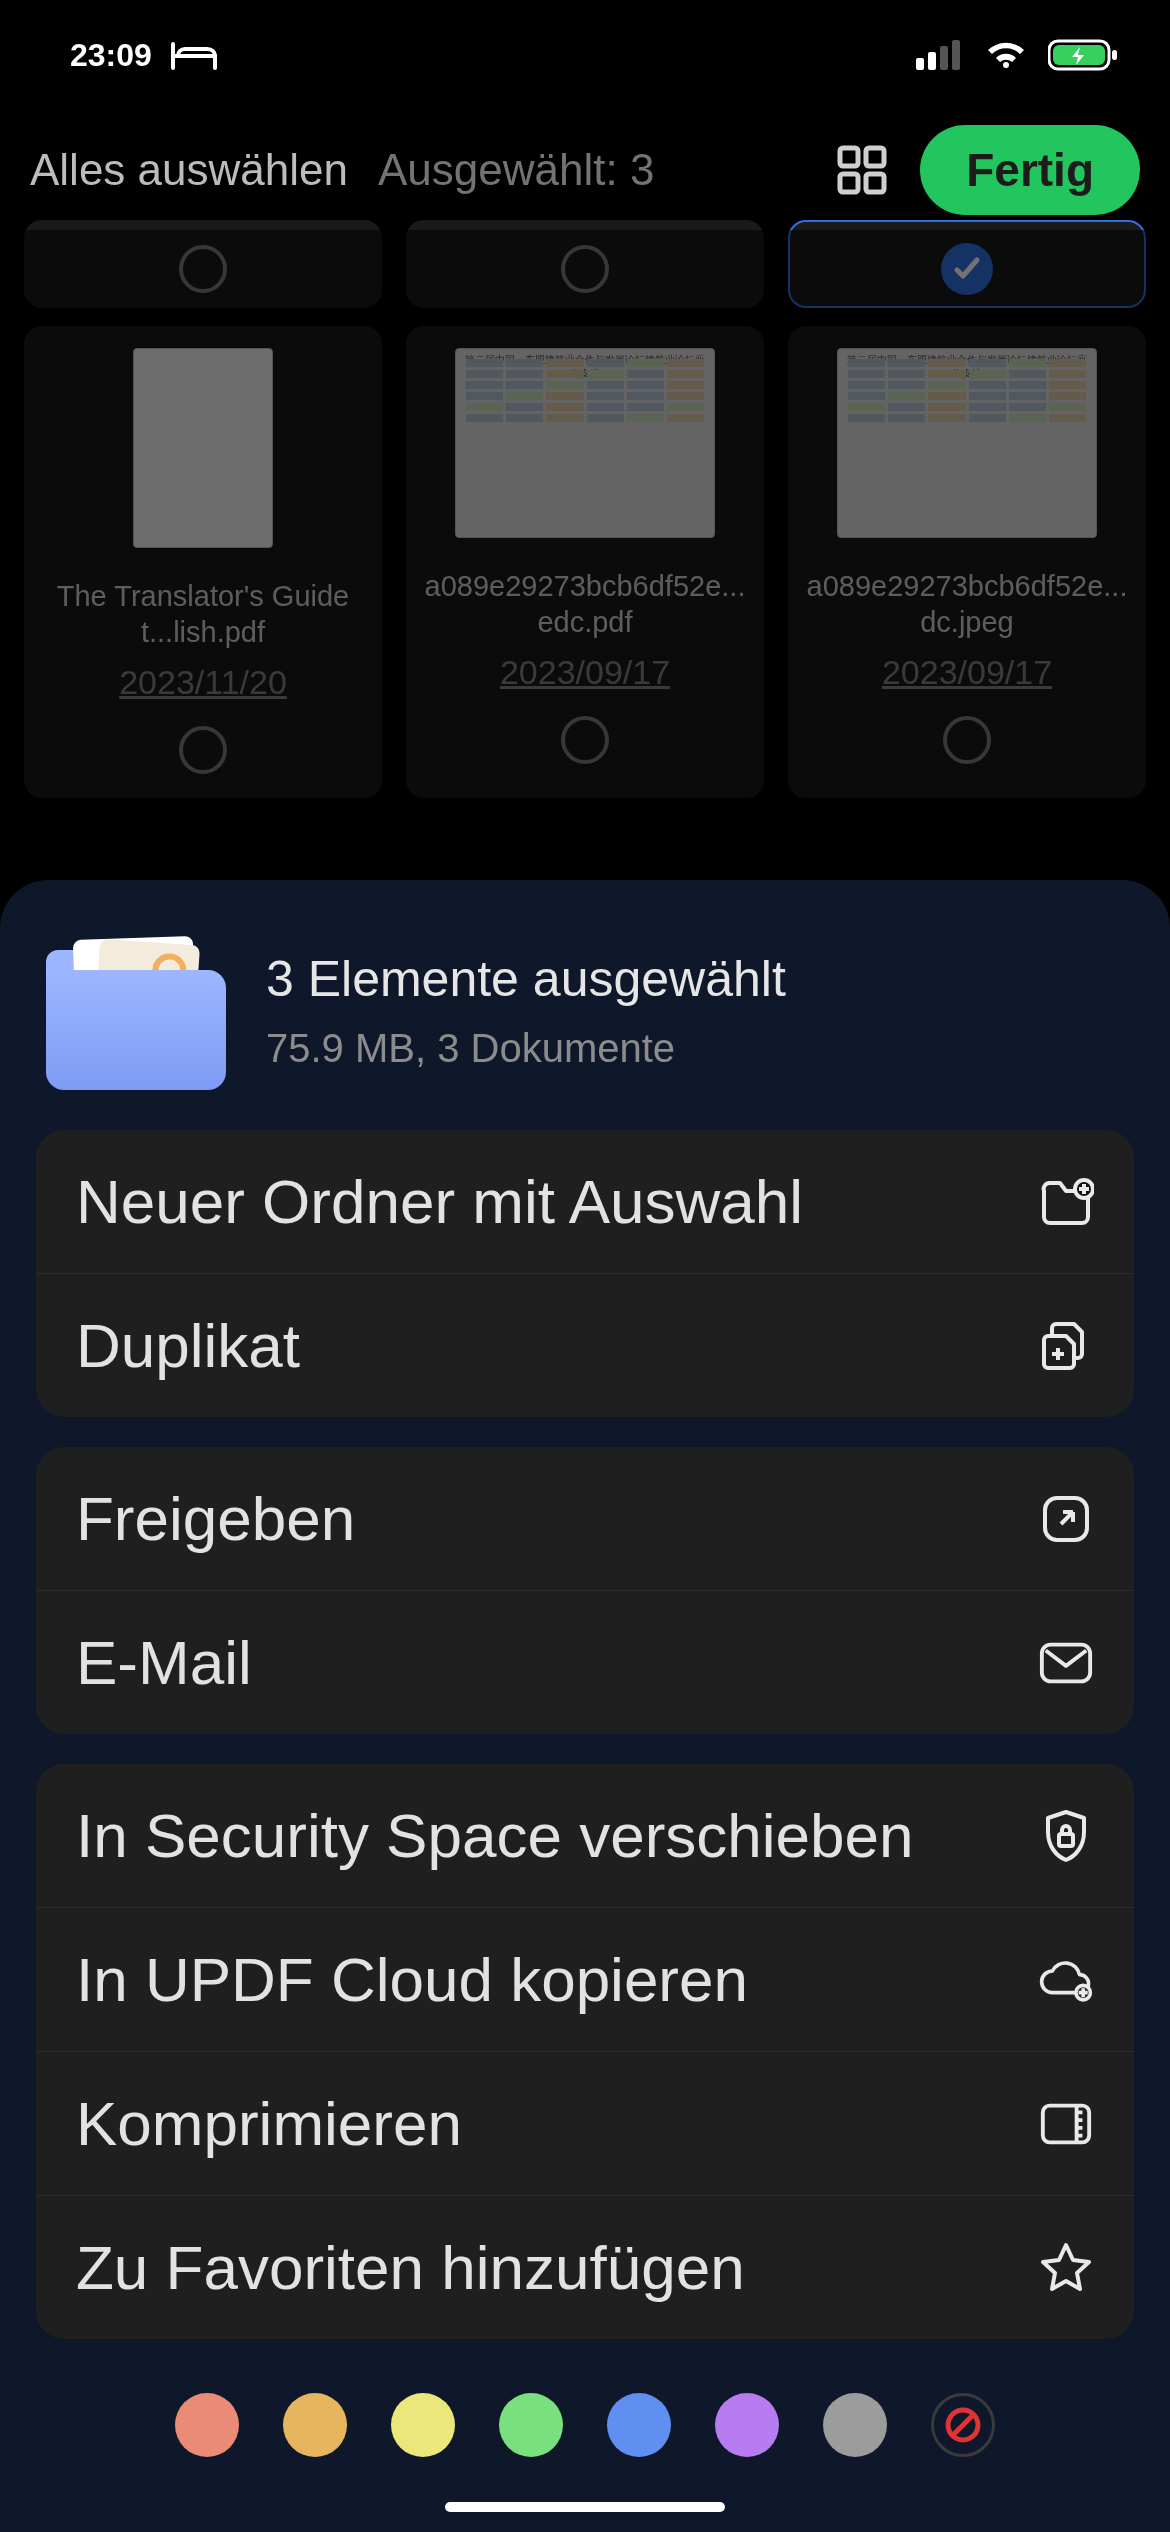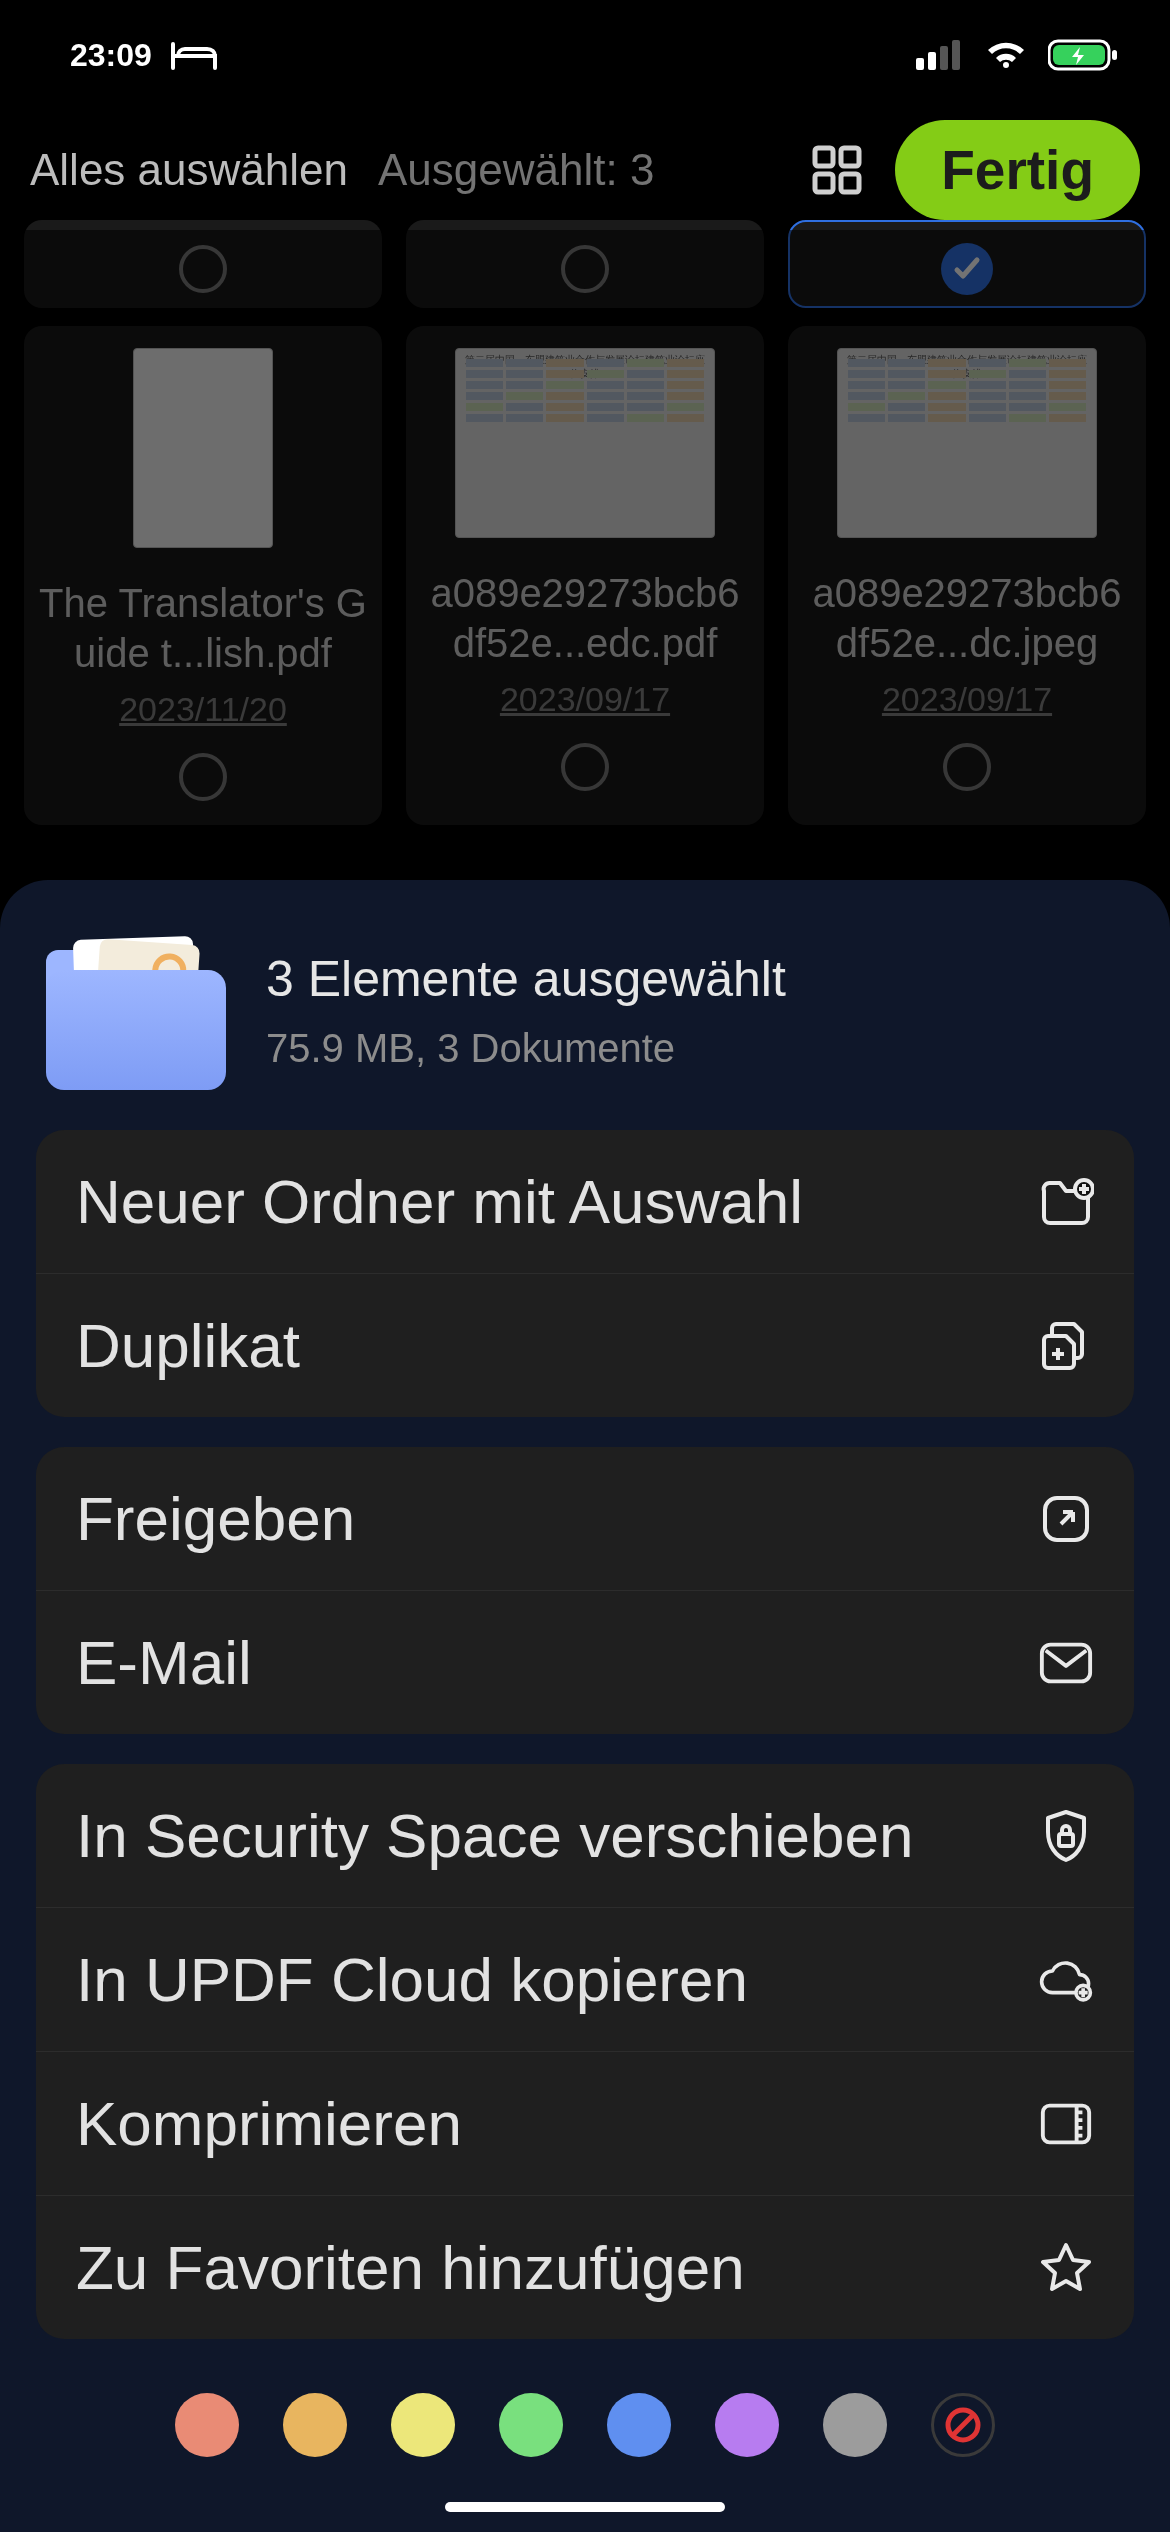--- a/index.html
+++ b/index.html
@@ -10,21 +10,21 @@
   .status-left { display: flex; align-items: center; gap: 18px; font-size: 32px; font-weight: 600; }
   .status-right { display: flex; align-items: center; gap: 18px; }
   .bed-icon svg, .status-right svg { display: block; }
 
   
   .toolbar { height: 120px; display: flex; align-items: center; padding: 0 30px; gap: 30px; }
   .toolbar-left { font-size: 44px; color: #bcbcbc; font-weight: 400; white-space: nowrap; }
   .toolbar-count { font-size: 44px; color: #737373; font-weight: 400; white-space: nowrap; }
   .toolbar-spacer { flex: 1; }
   .grid-btn { width: 56px; height: 56px; display:flex; align-items:center; justify-content:center; }
-  .done-btn { background: #84cc16; color: #1c1c1c; font-size: 55px; font-weight: 600; padding: 18px 46px; border-radius: 60px; }
+  .done-btn { background: #22c55e; color: #1c1c1c; font-size: 46px; font-weight: 600; padding: 18px 46px; border-radius: 60px; }
 
   
   .files-wrap { position: relative; }
   .dim-overlay { position:absolute; inset:0; background: rgba(0,0,0,0.55); pointer-events:none; z-index:2; }
 
   .top-checks { display:flex; gap:24px; padding: 0 24px 18px 24px; position:relative; z-index:1; }
   .tc-card { flex:1; background:#1a1a1a; border:2px solid transparent; border-radius: 18px; height: 88px; display:flex; align-items:center; justify-content:center; margin-top:-10px; padding-top:10px; }
   .tc-card.sel { border-color:#2f6fe0; }
   .ring { width:48px; height:48px; border:4px solid #7a7a7a; border-radius:50%; }
   .check-badge { width:52px; height:52px; background:#2f6fe0; border-radius:50%; display:flex; align-items:center; justify-content:center; }
@@ -32,21 +32,21 @@
   .file-row { display:flex; gap:24px; padding: 0 24px; position:relative; z-index:1; }
   .file-card { flex:1; background:#1a1a1a; border-radius:18px; padding: 22px 14px 24px 14px; display:flex; flex-direction:column; align-items:center; text-align:center; }
   .thumb { width: 260px; height: 190px; background:#dedede; border:1px solid #bbb; border-radius:4px; margin-bottom: 30px; position:relative; overflow:hidden; }
   .thumb.pale { background:#f2f2f2; }
   .thumb .bars { position:absolute; inset:10px; display:grid; grid-template-columns:repeat(6,1fr); grid-auto-rows:8px; gap:3px; }
   .thumb .bars span { background:#b7c4d6; }
   .thumb .bars span:nth-child(3n){ background:#e0c9a8; }
   .thumb .bars span:nth-child(5n){ background:#c9dcb7; }
   .thumb .hdr { position:absolute; top:4px; left:6px; right:6px; font-size:10px; color:#555; text-align:center; }
 
-  .fname { font-size: 40px; color:#cfcfcf; line-height:1.25; margin-bottom:12px; word-break:break-all; }
+  .fname { font-size: 29px; color:#cfcfcf; line-height:1.25; margin-bottom:12px; word-break:break-all; }
   .fdate { font-size: 34px; color:#808080; margin-bottom:24px;text-decoration:underline; }
 
   
   .sheet { position:absolute; left:0; right:0; bottom:0; top: 880px; background:#0f172a; border-top-left-radius: 48px; border-top-right-radius:48px; padding: 36px 36px 24px 36px; display:flex; flex-direction:column; z-index:5; }
   .sheet-head { display:flex; align-items:center; gap:40px; padding: 14px 10px 40px 10px; }
   .folder-ic { width:180px; height:160px; position:relative; }
   .folder-ic .back { position:absolute; left:0; right:0; bottom:0; height:120px; background:linear-gradient(180deg,#9db6ff,#7e9cf5); border-radius:18px; }
   .folder-ic .tab { position:absolute; left:0; top:20px; width:70px; height:40px; background:#9db6ff; border-top-left-radius:12px; border-top-right-radius:18px; }
   .folder-ic .paper { position:absolute; top:8px; left:28px; width:120px; height:70px; background:#fff; border-radius:8px; transform:rotate(-2deg); }
   .folder-ic .paper2 { position:absolute; top:12px; left:52px; width:100px; height:64px; background:#f3ecdc; border-radius:8px; transform:rotate(4deg); }

